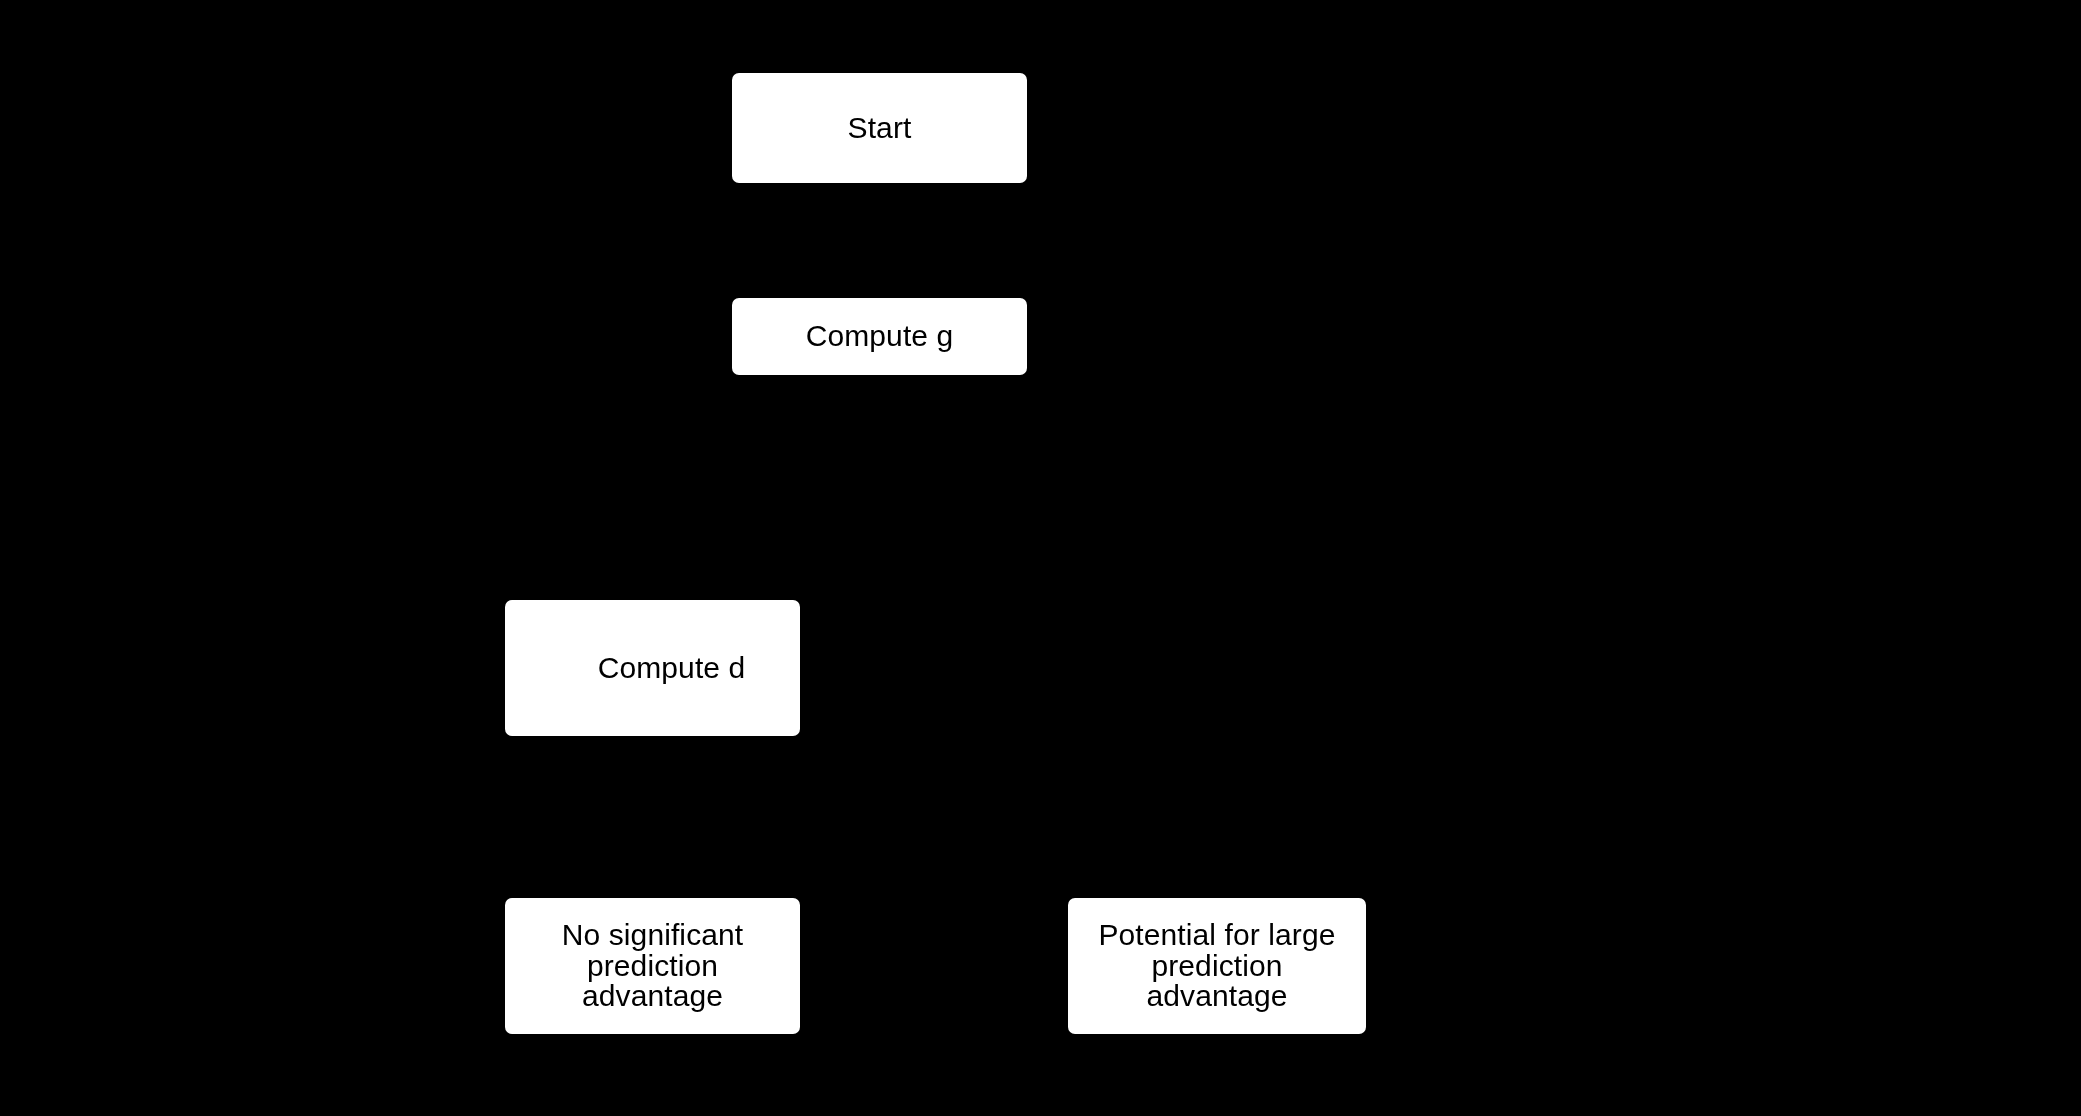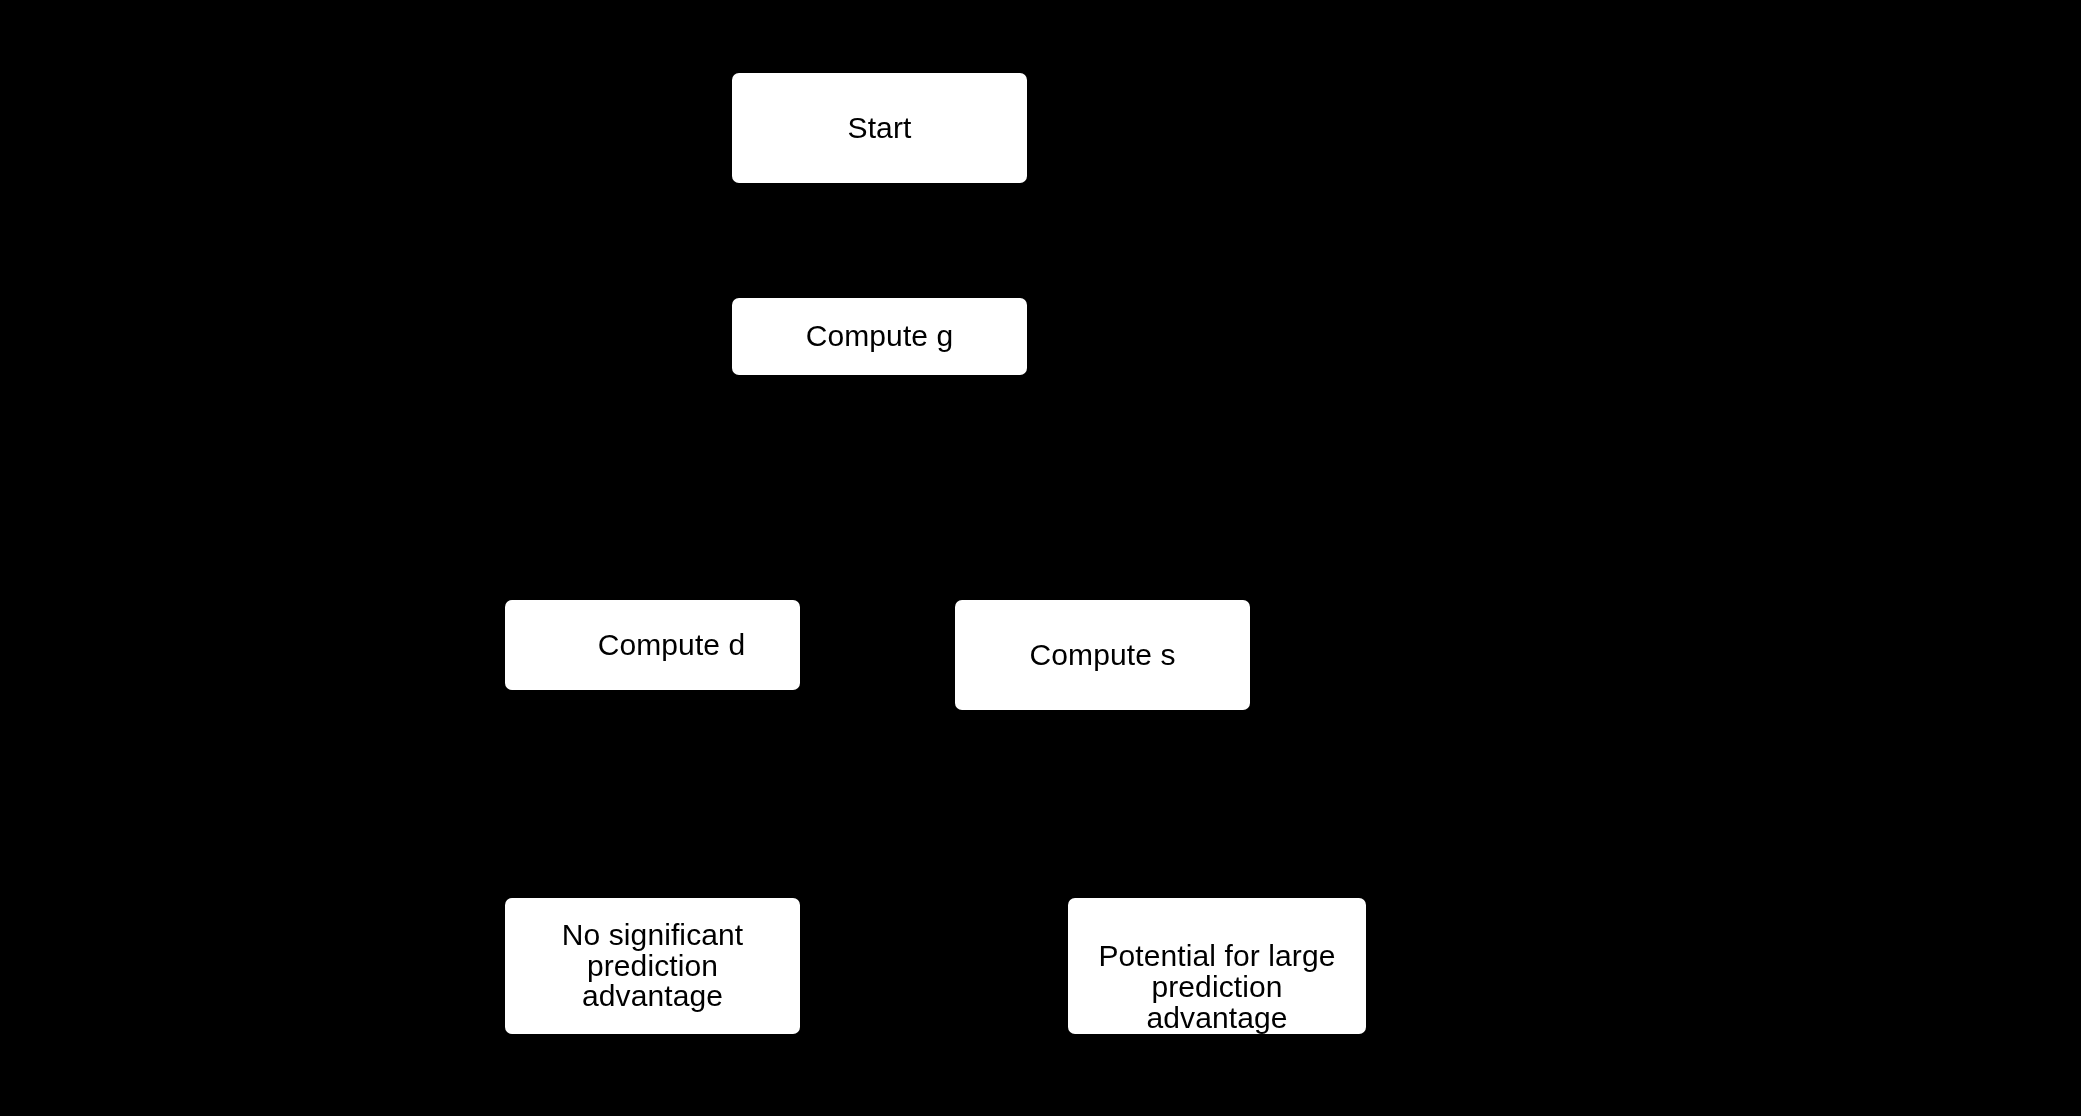--- a/index.html
+++ b/index.html
@@ -40,24 +40,24 @@
     letter-spacing: 0.1px;
     -webkit-font-smoothing: antialiased;
   }
   .node .label {
     display: block;
     padding: 0 10px;
     white-space: pre-line;
   }
   .node-start        { left: 732px;  top: 73px;  width: 295px; height: 110px; }
   .node-compute-g    { left: 732px;  top: 298px; width: 295px; height: 77px; }
-  .node-compute-d    { left: 505px;  top: 600px; width: 295px; height: 90px; padding-left: 38px; }
+  .node-compute-d    { left: 505px;  top: 600px; width: 295px; height: 136px; padding-left: 38px; }
   .node-compute-s    { left: 955px;  top: 600px; width: 295px; height: 110px; }
   .node-no-advantage { left: 505px;  top: 898px; width: 295px; height: 136px; }
-  .node-large-advantage { left: 1068px; top: 898px; width: 298px; height: 136px; align-items: flex-end; }
+  .node-large-advantage { left: 1068px; top: 898px; width: 298px; height: 136px; }
 </style>
 </head>
 <body>
 
 <div id="canvas">
 
   <svg class="edge-layer" viewBox="0 0 2081 1116" xmlns="http://www.w3.org/2000/svg">
     <defs>
       <marker id="arrowhead" markerWidth="10" markerHeight="7" refX="9" refY="3.5" orient="auto" markerUnits="strokeWidth">
         <polygon points="0 0, 10 3.5, 0 7" fill="#000000"></polygon>
@@ -77,23 +77,20 @@
   </div>
 
   <div class="node node-compute-g">
     <span class="label">Compute g</span>
   </div>
 
   <div class="node node-compute-d">
     <span class="label">Compute d</span>
   </div>
 
-  <div class="node node-compute-s">
-    <span class="label">Compute s</span>
-  </div>
 
   <div class="node node-no-advantage">
     <span class="label">No significant
 prediction
 advantage</span>
   </div>
 
   <div class="node node-large-advantage">
     <span class="label">Potential for large
 prediction

